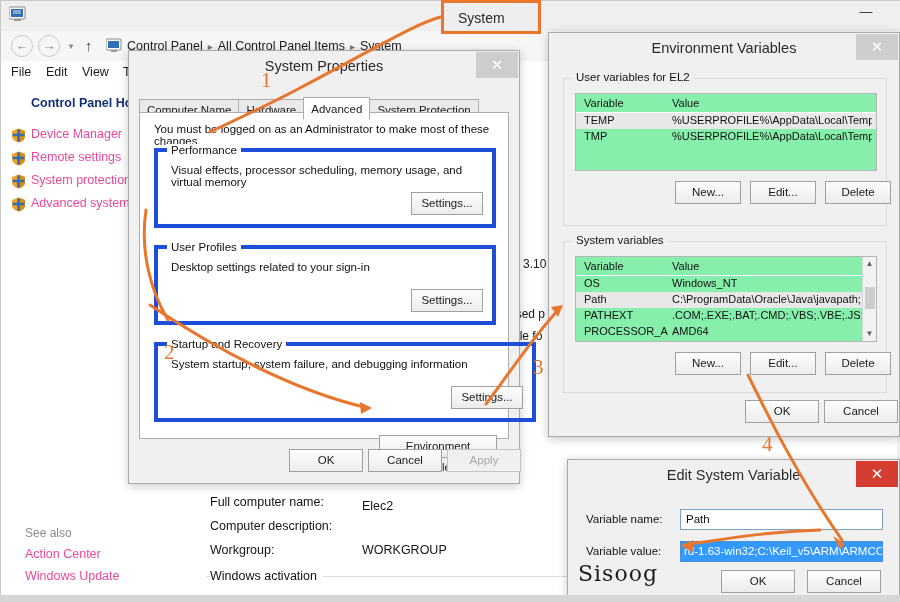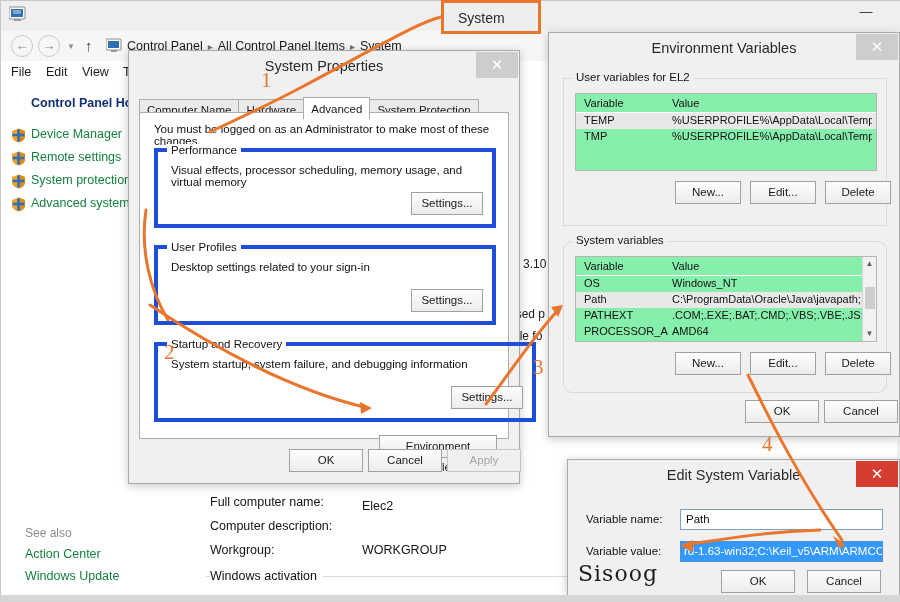--- a/index.html
+++ b/index.html
@@ -79,21 +79,21 @@
     width: 900px; height: 24px;
     background: #ffffff;
   }
   .menu-item {
     position: absolute; top: 4px;
     font-size: 12.5px; color: #1b1b1b;
   }
   .cp-body { position: absolute; left: 0; top: 84px; width: 900px; height: 510px; background:#fff; }
   .cp-sidebar-link {
     position: absolute;
-    font-size: 12.5px; color: #15803d;
+    font-size: 12.5px; color: #ec4899;
     white-space: nowrap;
   }
   .cp-head-link {
     position: absolute; left: 30px; top: 11px;
     font-size: 12.5px; color: #11307a; font-weight: bold;
     white-space: nowrap;
   }
   .shield {
     position: absolute; width: 15px; height: 15px;
   }
@@ -467,21 +467,21 @@
         <div class="ev-row">
           <div class="ev-c1">TMP</div>
           <div class="ev-c2">%USERPROFILE%\AppData\Local\Temp</div>
         </div>
       </div>
       <div class="btn" style="left:111px; top:102px; width:66px;">New...</div>
       <div class="btn" style="left:186px; top:102px; width:66px;">Edit...</div>
       <div class="btn" style="left:261px; top:102px; width:66px;">Delete</div>
     </div>
 
-    <div class="ev-group" style="left:14px; top:208px; width:324px; height:152px;border-radius:9px;">
+    <div class="ev-group" style="left:14px; top:208px; width:324px; height:152px;">
       <div class="ev-legend">System variables</div>
       <div class="ev-list" style="left:11px; top:14px; width:302px; height:86px;">
         <div class="ev-hdr-row">
           <div class="ev-c1">Variable</div>
           <div class="ev-c2">Value</div>
         </div>
         <div class="ev-row">
           <div class="ev-c1">OS</div>
           <div class="ev-c2">Windows_NT</div>
         </div>

